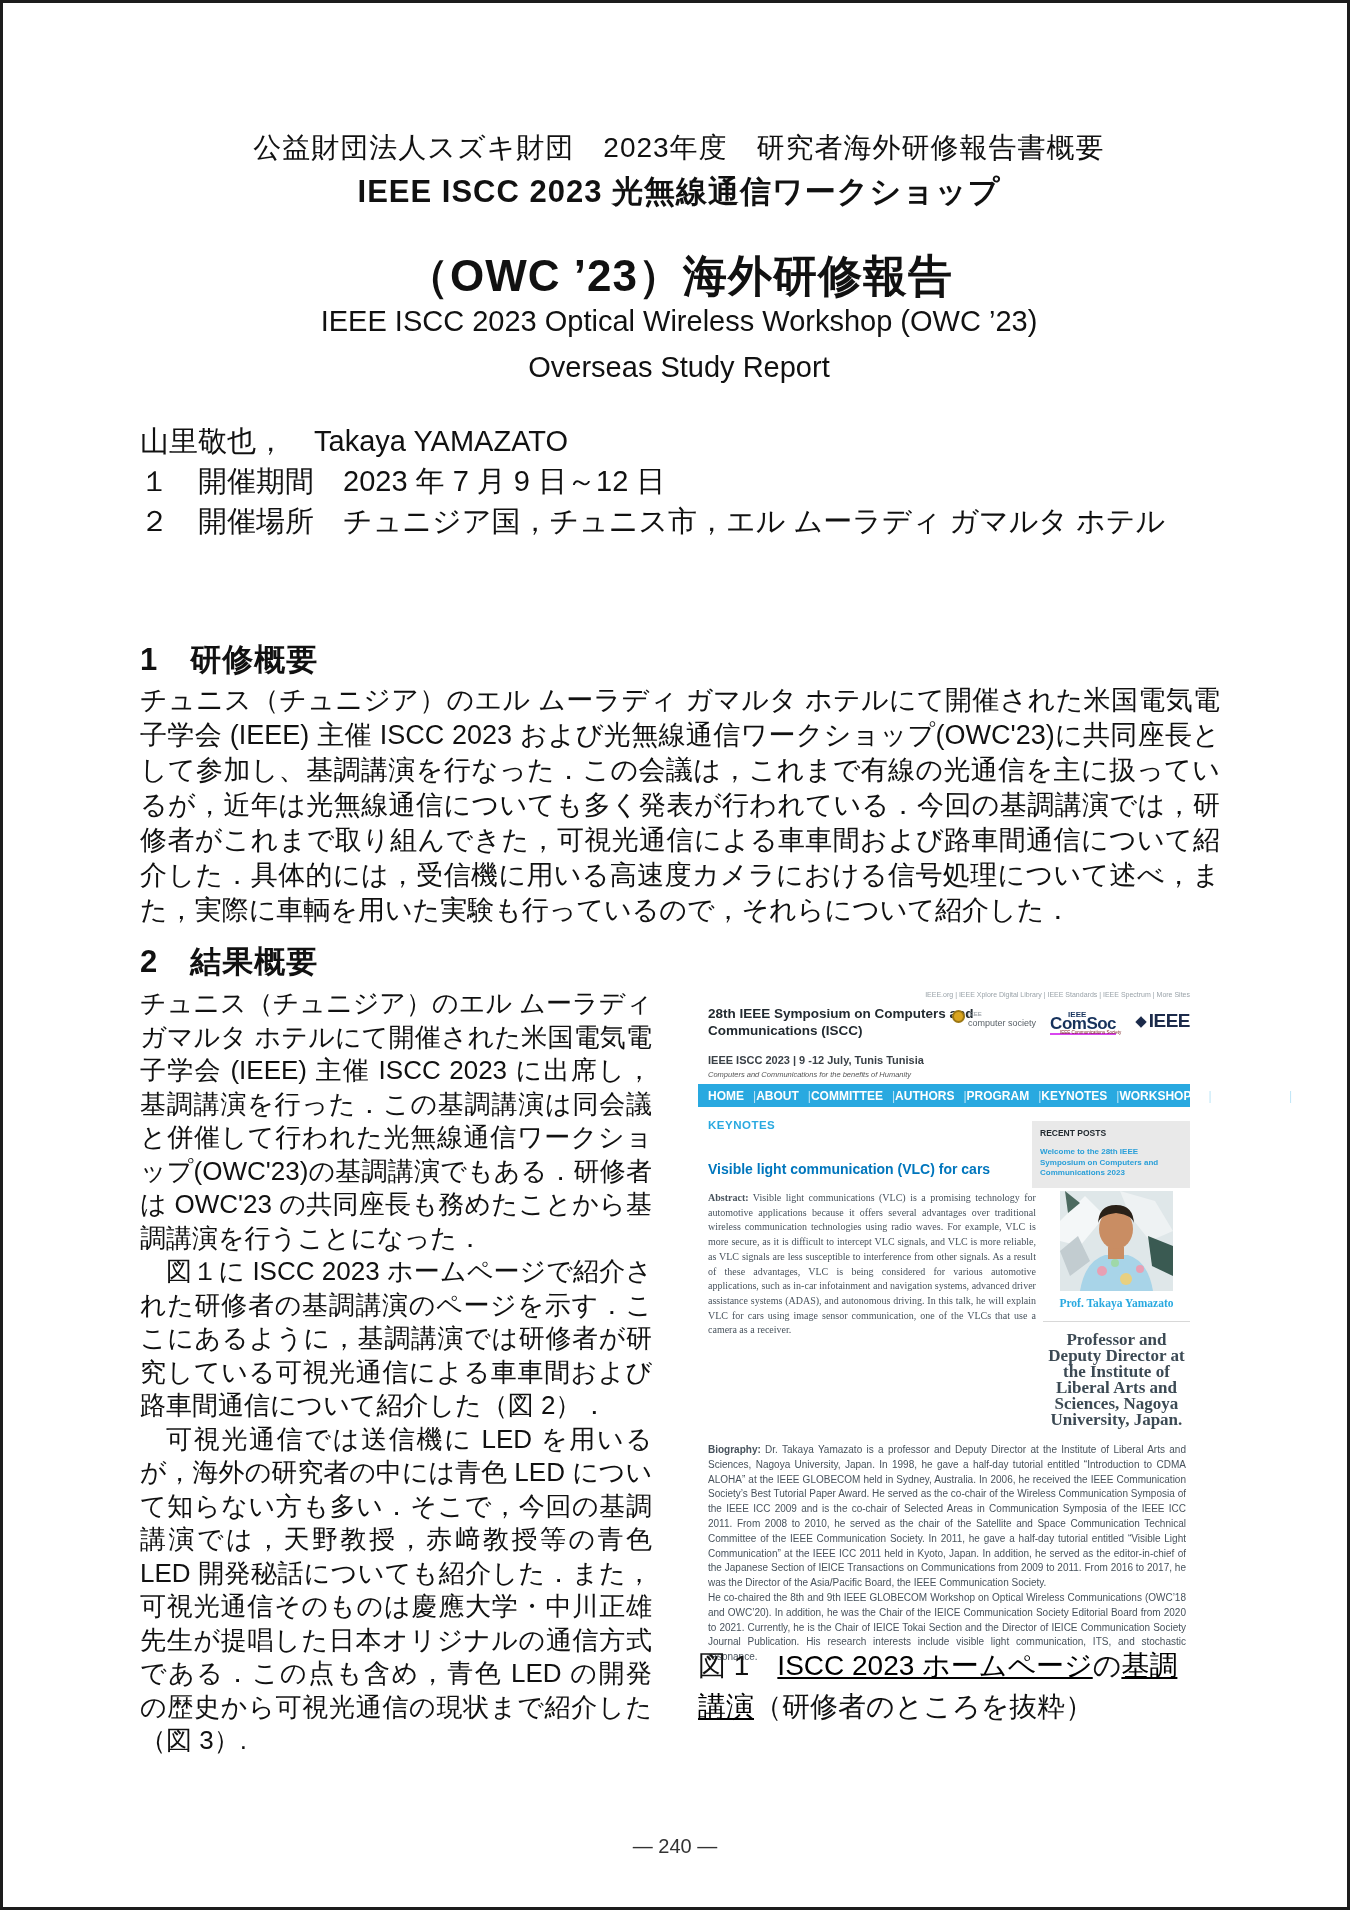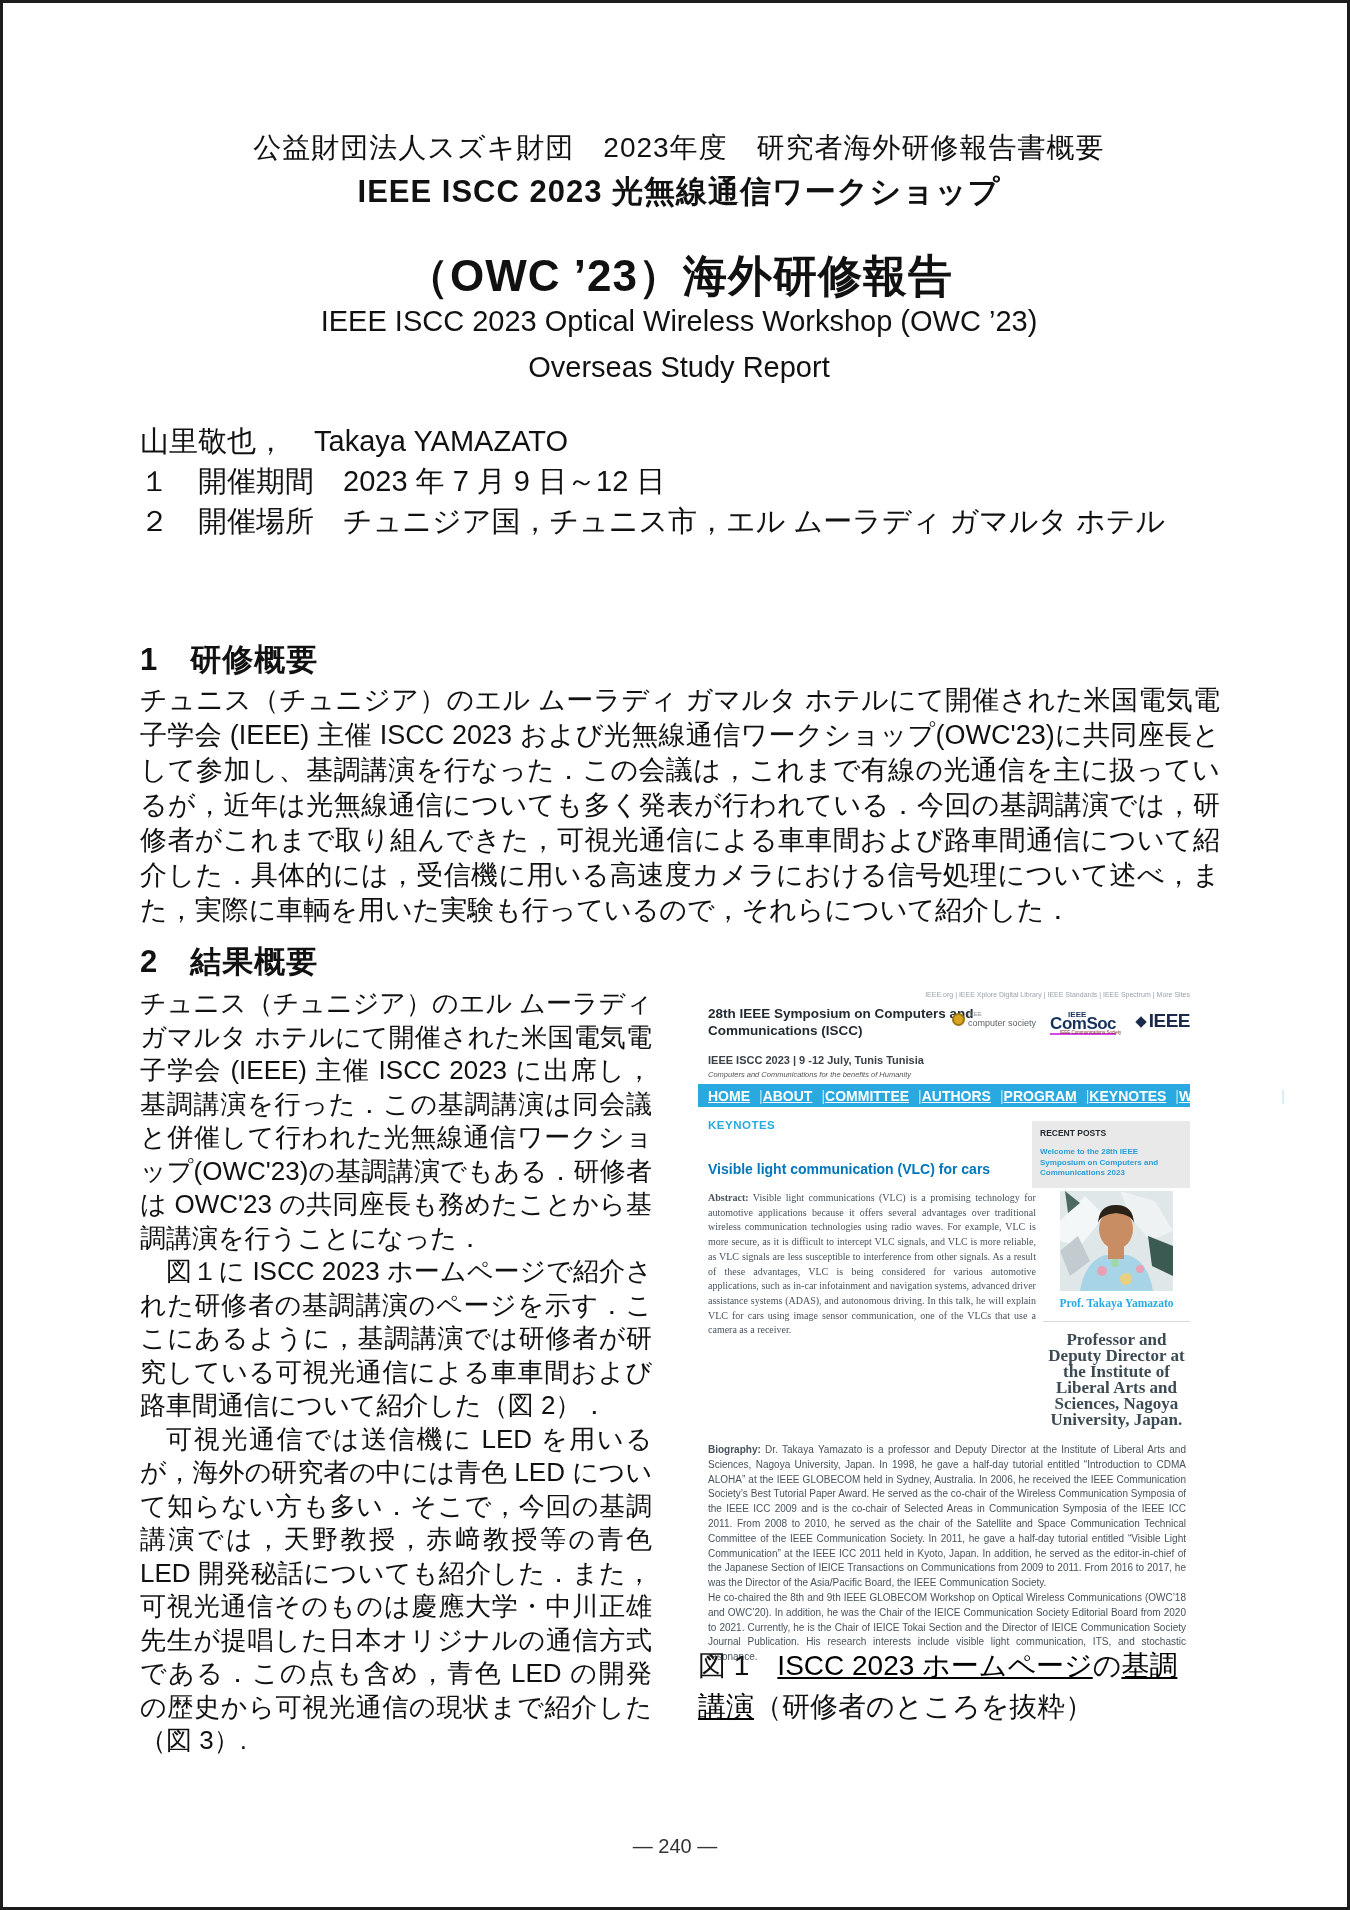--- a/index.html
+++ b/index.html
@@ -41,34 +41,34 @@
   .left-col p.indent { text-indent:1em; }
 
   
   .figure { left:695px; top:986px; width:492px; height:652px; background:#fff; font-family:"Liberation Sans","DejaVu Sans",sans-serif; }
   .ws-toplinks { text-align:right; font-size:7px; color:#9aa3a9; height:11px; line-height:11px; }
   .ws-header { position:relative; height:80px; }
   .ws-sitetitle { position:absolute; left:10px; top:6px; width:310px; font-size:13.5px; font-weight:bold; color:#222a30; line-height:16.5px; }
   .ws-sitesub   { position:absolute; left:10px; top:54px; font-size:11px; font-weight:bold; color:#3a4147; }
   .ws-tagline   { position:absolute; left:10px; top:70px; font-size:7.5px; font-style:italic; color:#555; }
   .ws-logos { position:absolute; right:0; top:10px; display:flex; align-items:flex-start; gap:14px; }
-  .logo-cs { display:flex; align-items:center; gap:3px;margin-left:48px; }
+  .logo-cs { display:flex; gap:3px;margin-left:48px; }
   .logo-cs .dot { width:13px; height:13px; border-radius:50%; background:#d9a520; border:2px solid #9c7714; box-sizing:border-box; }
   .logo-cs .txt { font-size:9px; color:#5a6268; line-height:9px; }
   .logo-cs .txt .tiny { font-size:6px; color:#8a9298; display:block; }
   .logo-comsoc { text-align:left; color:#16325c; line-height:9px; }
   .logo-comsoc .tiny { font-size:8px; font-weight:bold; display:block; margin-left:18px; }
   .logo-comsoc .main { font-size:17px; font-weight:bold; letter-spacing:-0.5px; border-bottom:2px solid #d946ef; }
   .logo-comsoc .sub { font-size:4.5px; color:#7a2020; display:block; margin-left:10px; }
   .logo-ieee { display:flex; align-items:center; gap:2px; color:#1b2a4a; }
   .logo-ieee .diamond { font-size:15px; }
   .logo-ieee .main { font-size:19px; font-weight:bold; letter-spacing:-0.5px; }
 
   .ws-nav { margin-top:4px; background:#29a9e0; height:23px; display:flex; align-items:center; justify-content:space-between; padding:0 10px; }
-  .ws-nav span { color:#fff; font-size:14px; font-weight:bold; white-space:nowrap;text-decoration:underline; }
+  .ws-nav span { color:#fff; font-size:12px; font-weight:bold; white-space:nowrap; }
   .ws-nav span:not(:last-child)::after { content:"|"; color:#bfe6f7; margin-left:9px; font-weight:normal; }
 
   .ws-main { position:relative; margin-top:0; }
   .ws-keynotes { margin:12px 0 0 10px; color:#29a9e0; font-weight:bold; font-size:11.5px; letter-spacing:0.5px; }
   .ws-recent { position:absolute; right:0; top:2px; width:158px; background:#e9e9e9; padding:7px 8px 9px; box-sizing:border-box; }
   .ws-recent .rp-title { font-size:8.5px; font-weight:bold; color:#222a30; }
   .ws-recent .rp-link { margin-top:9px; font-size:8px; line-height:10.5px; color:#2a9fd8; font-weight:bold; }
   .ws-keytitle { margin:30px 0 0 10px; color:#0076bd; font-weight:bold; font-size:14px; }
 
   .ws-content { display:flex; margin:14px 0 15px 10px;font-family:Liberation Serif, serif; }

